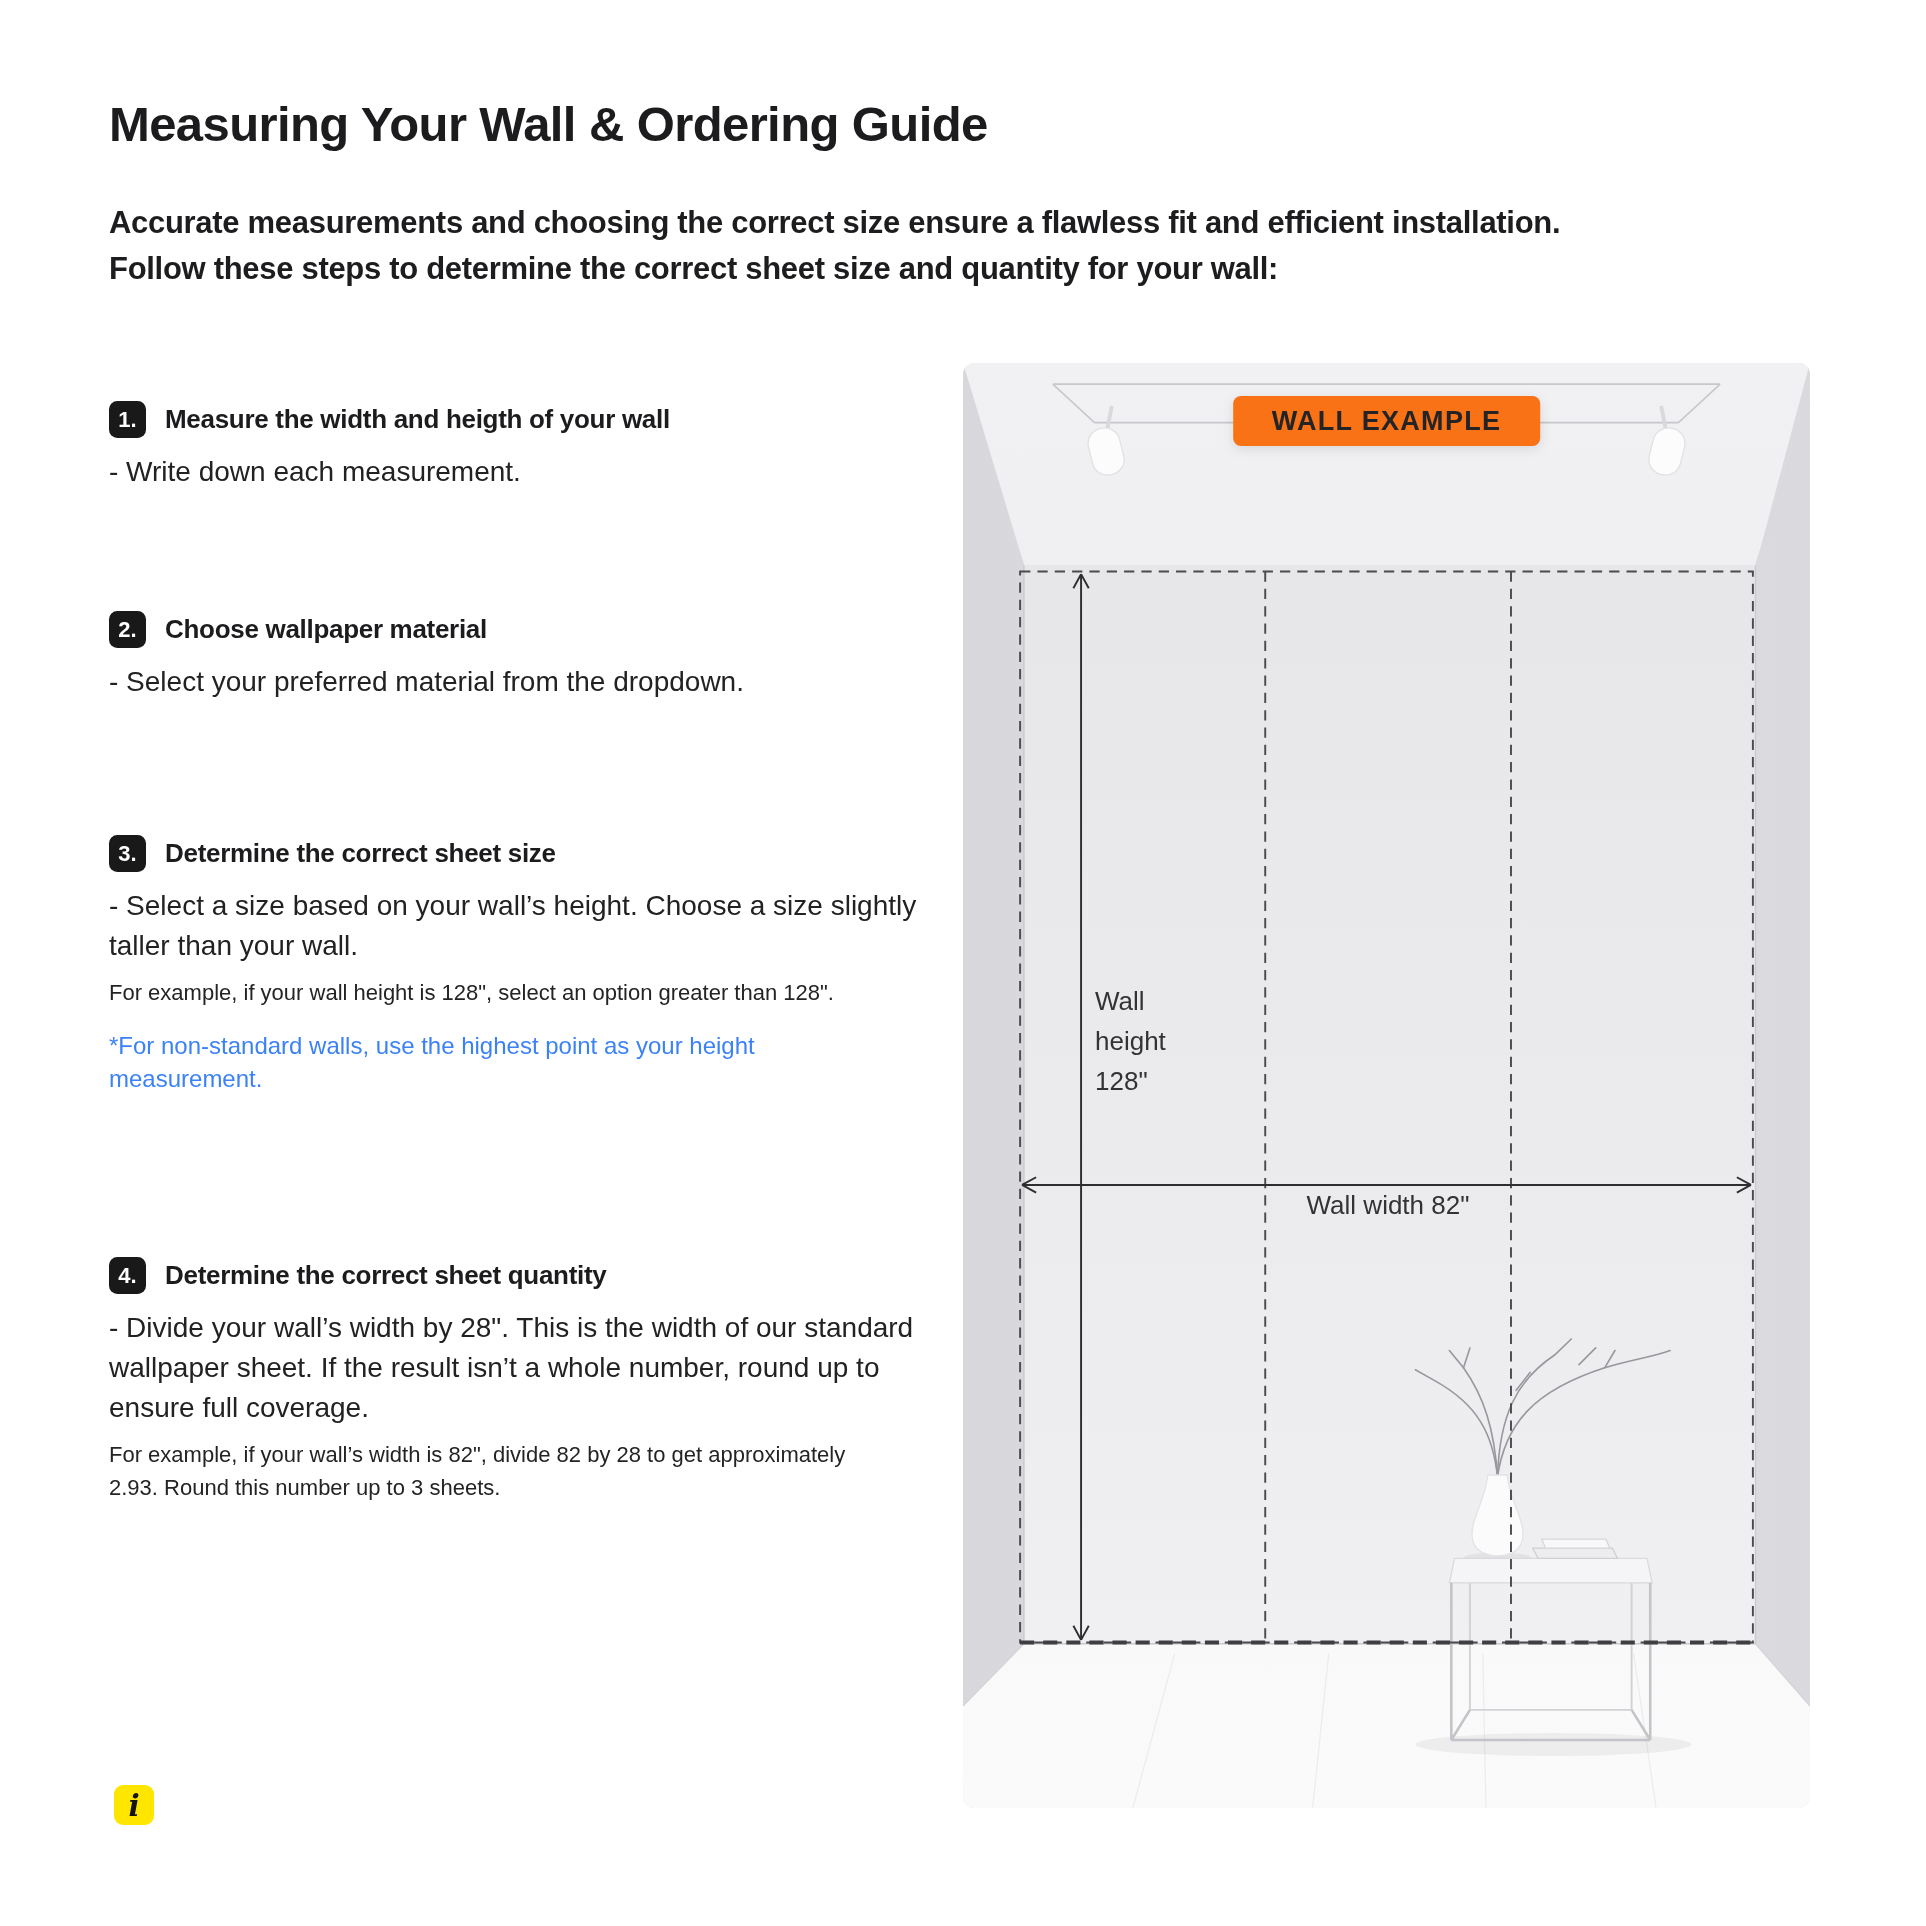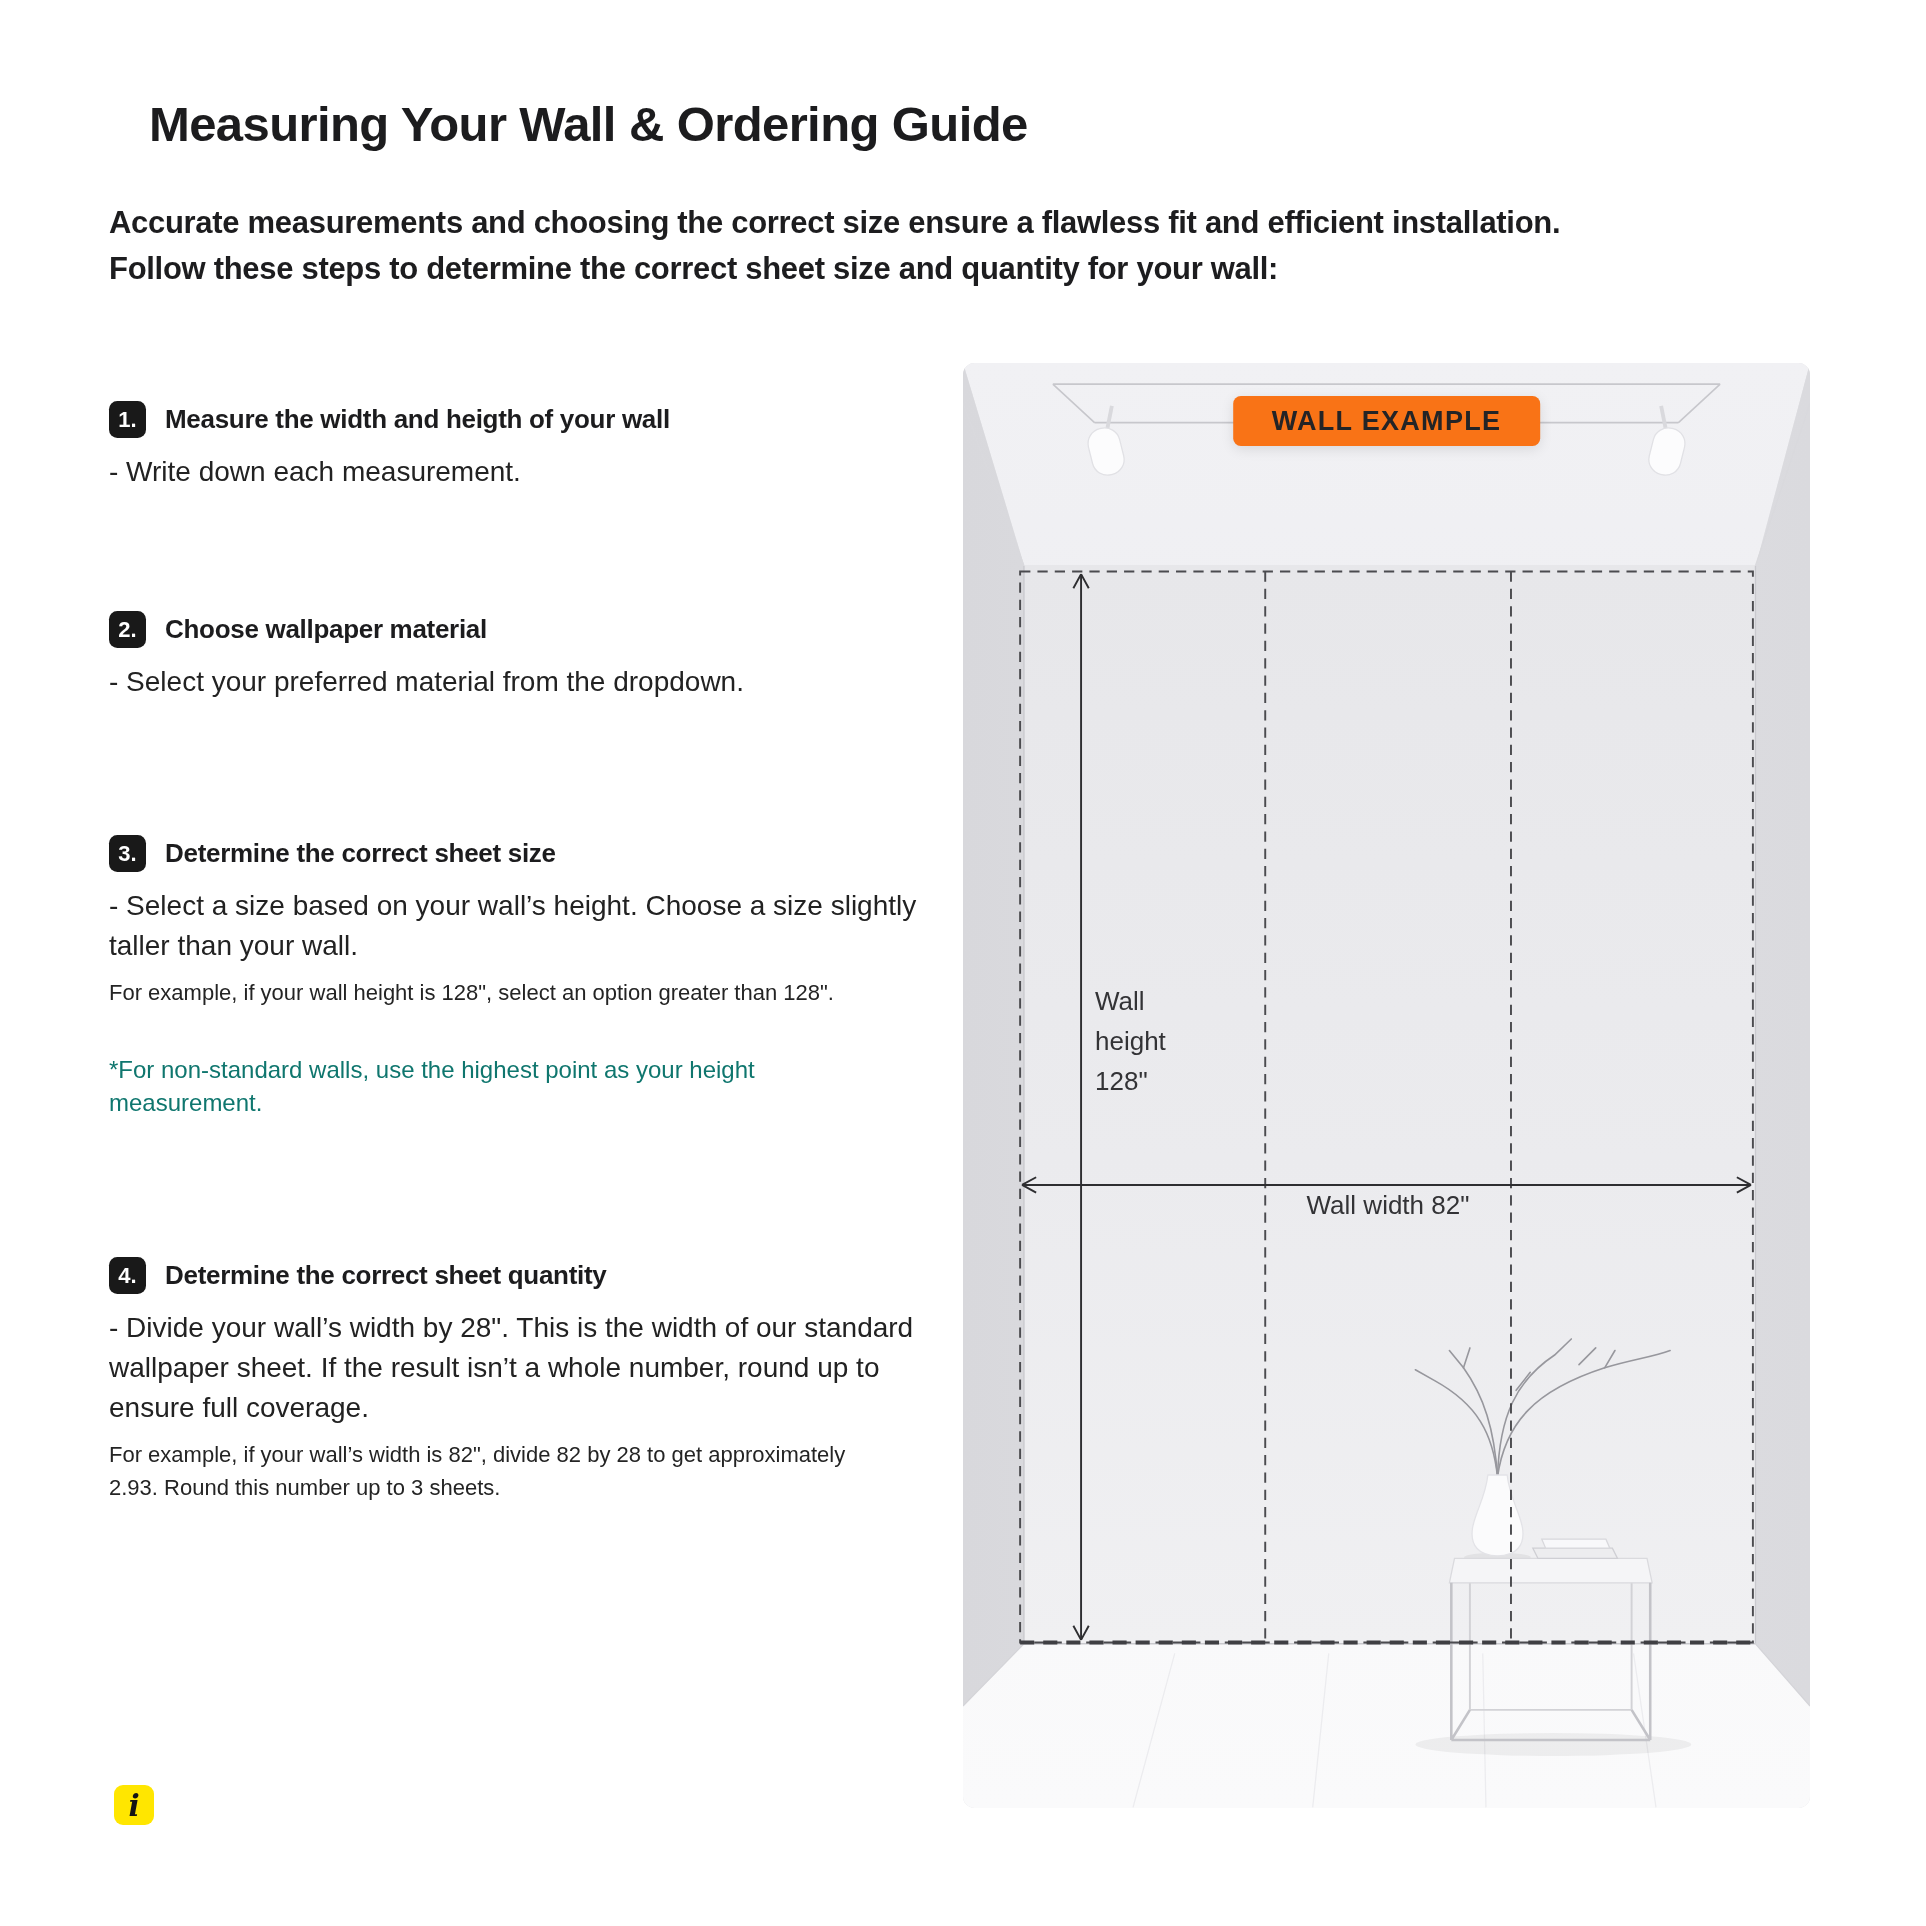--- a/index.html
+++ b/index.html
@@ -1,32 +1,32 @@
 <!DOCTYPE html>
 <html style="font-size:10.3px"><head>
 <meta charset="utf-8">
 <style>
   html,body{margin:0;padding:0;background:#fff;}
   .page{position:relative;width:1926px;height:1926px;background:#ffffff;overflow:hidden;
         font-family:"Liberation Sans",sans-serif;color:#1d1d1f;}
 
   .title{position:absolute;left:109px;top:96px;font-size:49px;font-weight:bold;
-         letter-spacing:-0.6px;color:#1c1c1e;margin-left:40px;}
+         letter-spacing:-0.6px;color:#1c1c1e;}
   .intro{position:absolute;left:109px;top:200px;width:1746px;font-size:31px;font-weight:bold;
          line-height:46px;letter-spacing:-0.3px;white-space:pre-line;color:#1d1d1f;}
 
   .step{position:absolute;left:109px;width:835px;}
   .step-head{display:flex;align-items:center;gap:19px;}
   .badge{flex:0 0 auto;width:37px;height:37px;background:#191919;border-radius:8.3px;
          color:#fff;font-size:22px;font-weight:bold;display:flex;align-items:center;
          justify-content:center;}
   .step-title{font-size:26px;font-weight:bold;color:#1c1c1e;letter-spacing:-0.3px;}
   .step-body{margin-top:14px;font-size:28px;line-height:40px;color:#222;width:828px;}
   .step-example{margin-top:10.3px;font-size:22px;line-height:33px;color:#242424;width:777px;}
-  .step-footnote{margin-top:44px;font-size:24px;line-height:33px;color:#0f766e;width:777px;}
+  .step-footnote{margin-top:20px;font-size:24px;line-height:33px;color:#3b82f6;width:777px;}
 
   
   .photo{position:absolute;left:963px;top:363px;width:847px;height:1445px;
          border-radius:11.6px;overflow:hidden;background:#e9e9ec;
          box-shadow:inset 0 0 90px rgba(0,0,0,0.05);}
   .photo .backwall{position:absolute;left:61px;top:202px;width:732px;height:1079px;
          background:linear-gradient(180deg,#e7e7ea 0%,#ebebee 55%,#f0f0f2 100%);}
   .photo .ceiling{position:absolute;inset:0;
          clip-path:polygon(0px 0px,847px 0px,793px 202px,61px 202px);
          background:linear-gradient(180deg,#f1f1f4,#e8e8ec);}

